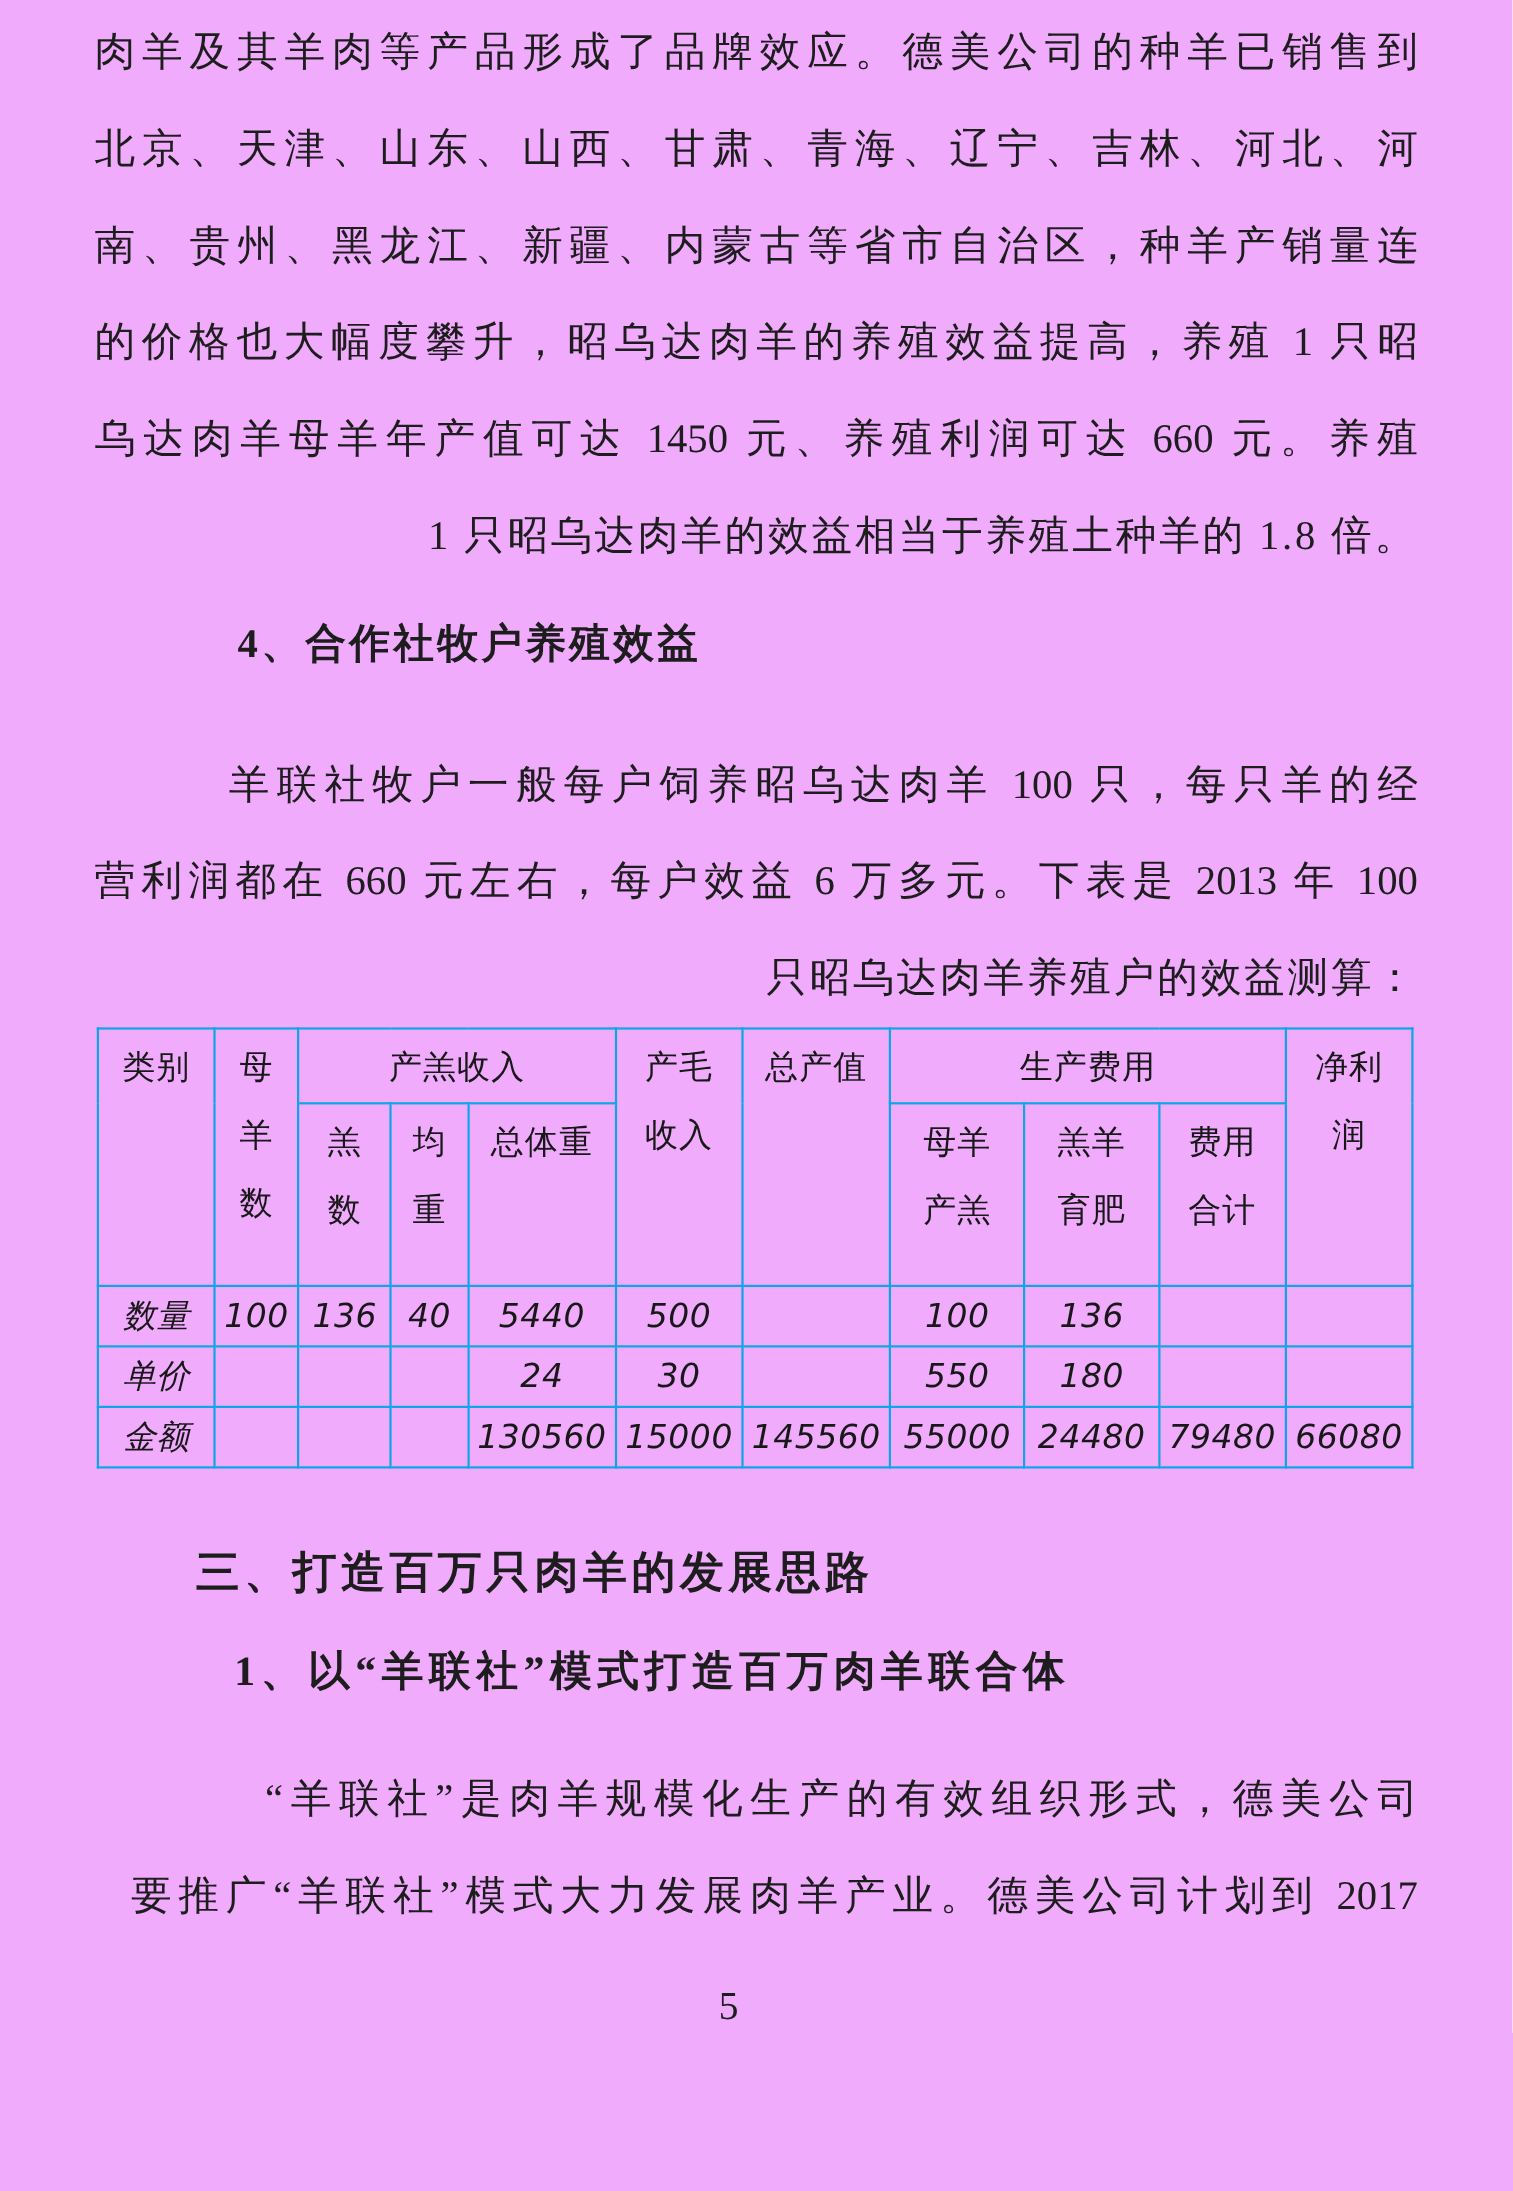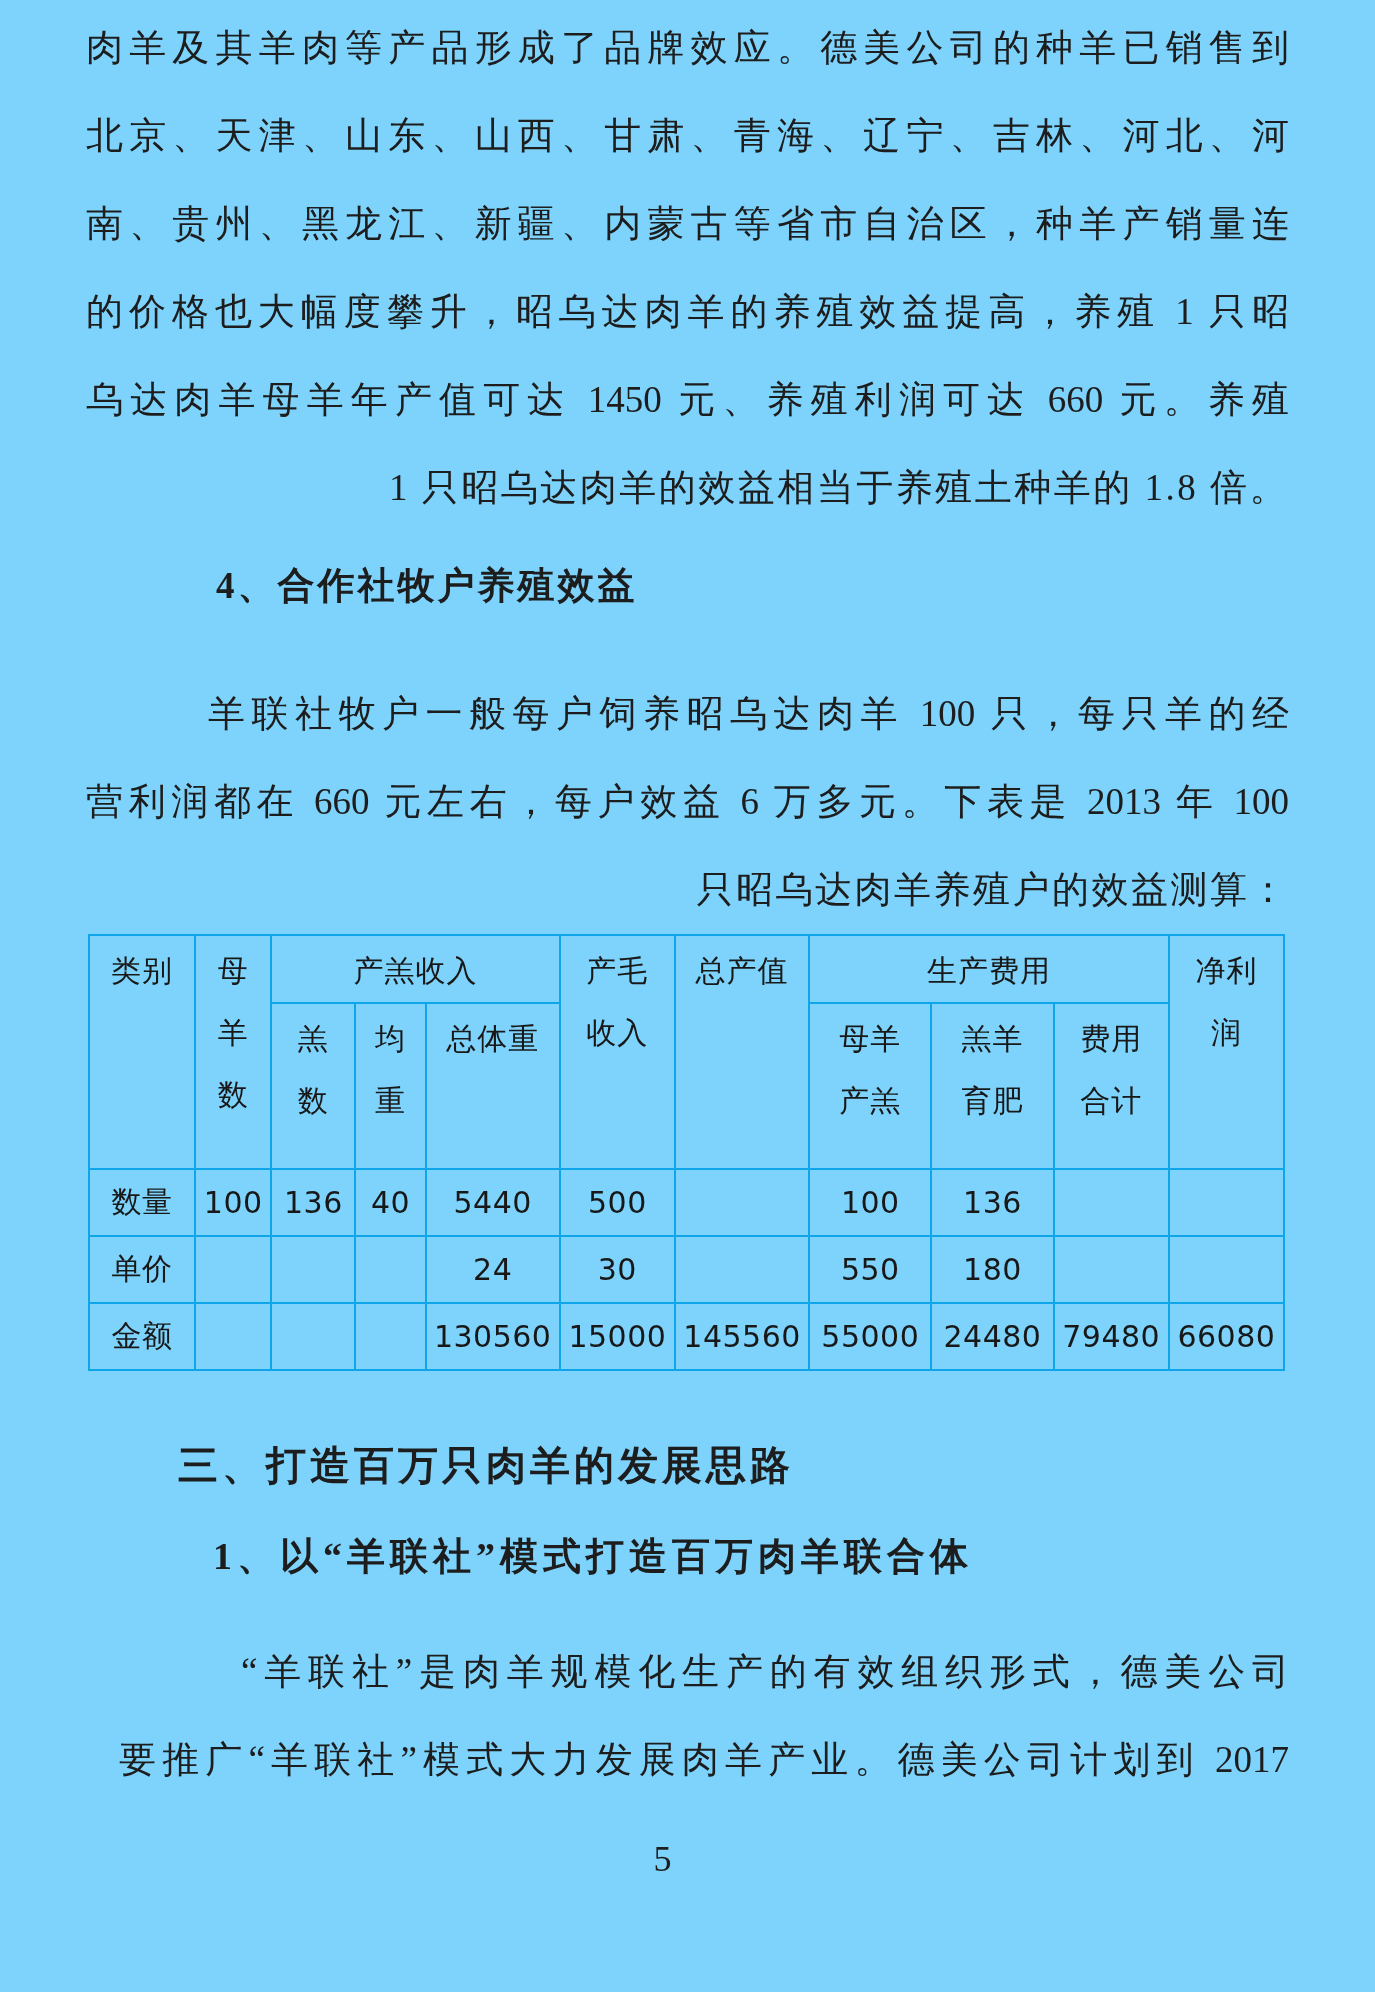--- a/index.html
+++ b/index.html
@@ -1,20 +1,20 @@
 <!DOCTYPE html>
 <html><head>
 <meta charset="utf-8">
 <style>
   html,body { margin:0; padding:0; background:#ffffff; }
   .page {
     position:relative;
     width:1375px; height:1992px;
     margin:0 auto;
-    background:#7dd3fc;
+    background:#f0abfc;
     box-sizing:border-box;
     padding:4px 86px 0 86px;
     overflow:hidden;
     font-family:"Liberation Serif","DejaVu Serif",serif;
     color:#1d1d1d;
   }
   .line {
     font-size:37px;
     line-height:88px;
     height:88px;
@@ -52,21 +52,21 @@
   }
   tr.hrow td {
     vertical-align:top;
     padding-top:4px;
     line-height:62px;
     font-size:30px;
     letter-spacing:1px;
   }
   tr.h1 { height:67px; }
   tr.h2 { height:166px; }
-  tr.dr { height:67px; }
+  tr.dr { height:55px;font-style:italic; }
   tr.dr td {
     vertical-align:middle;
     font-size:30px;
     letter-spacing:0.5px;
   }
   .pageno {
     margin-top:11px;
     line-height:88px; height:88px;
     font-size:36px;
     text-align:center;

